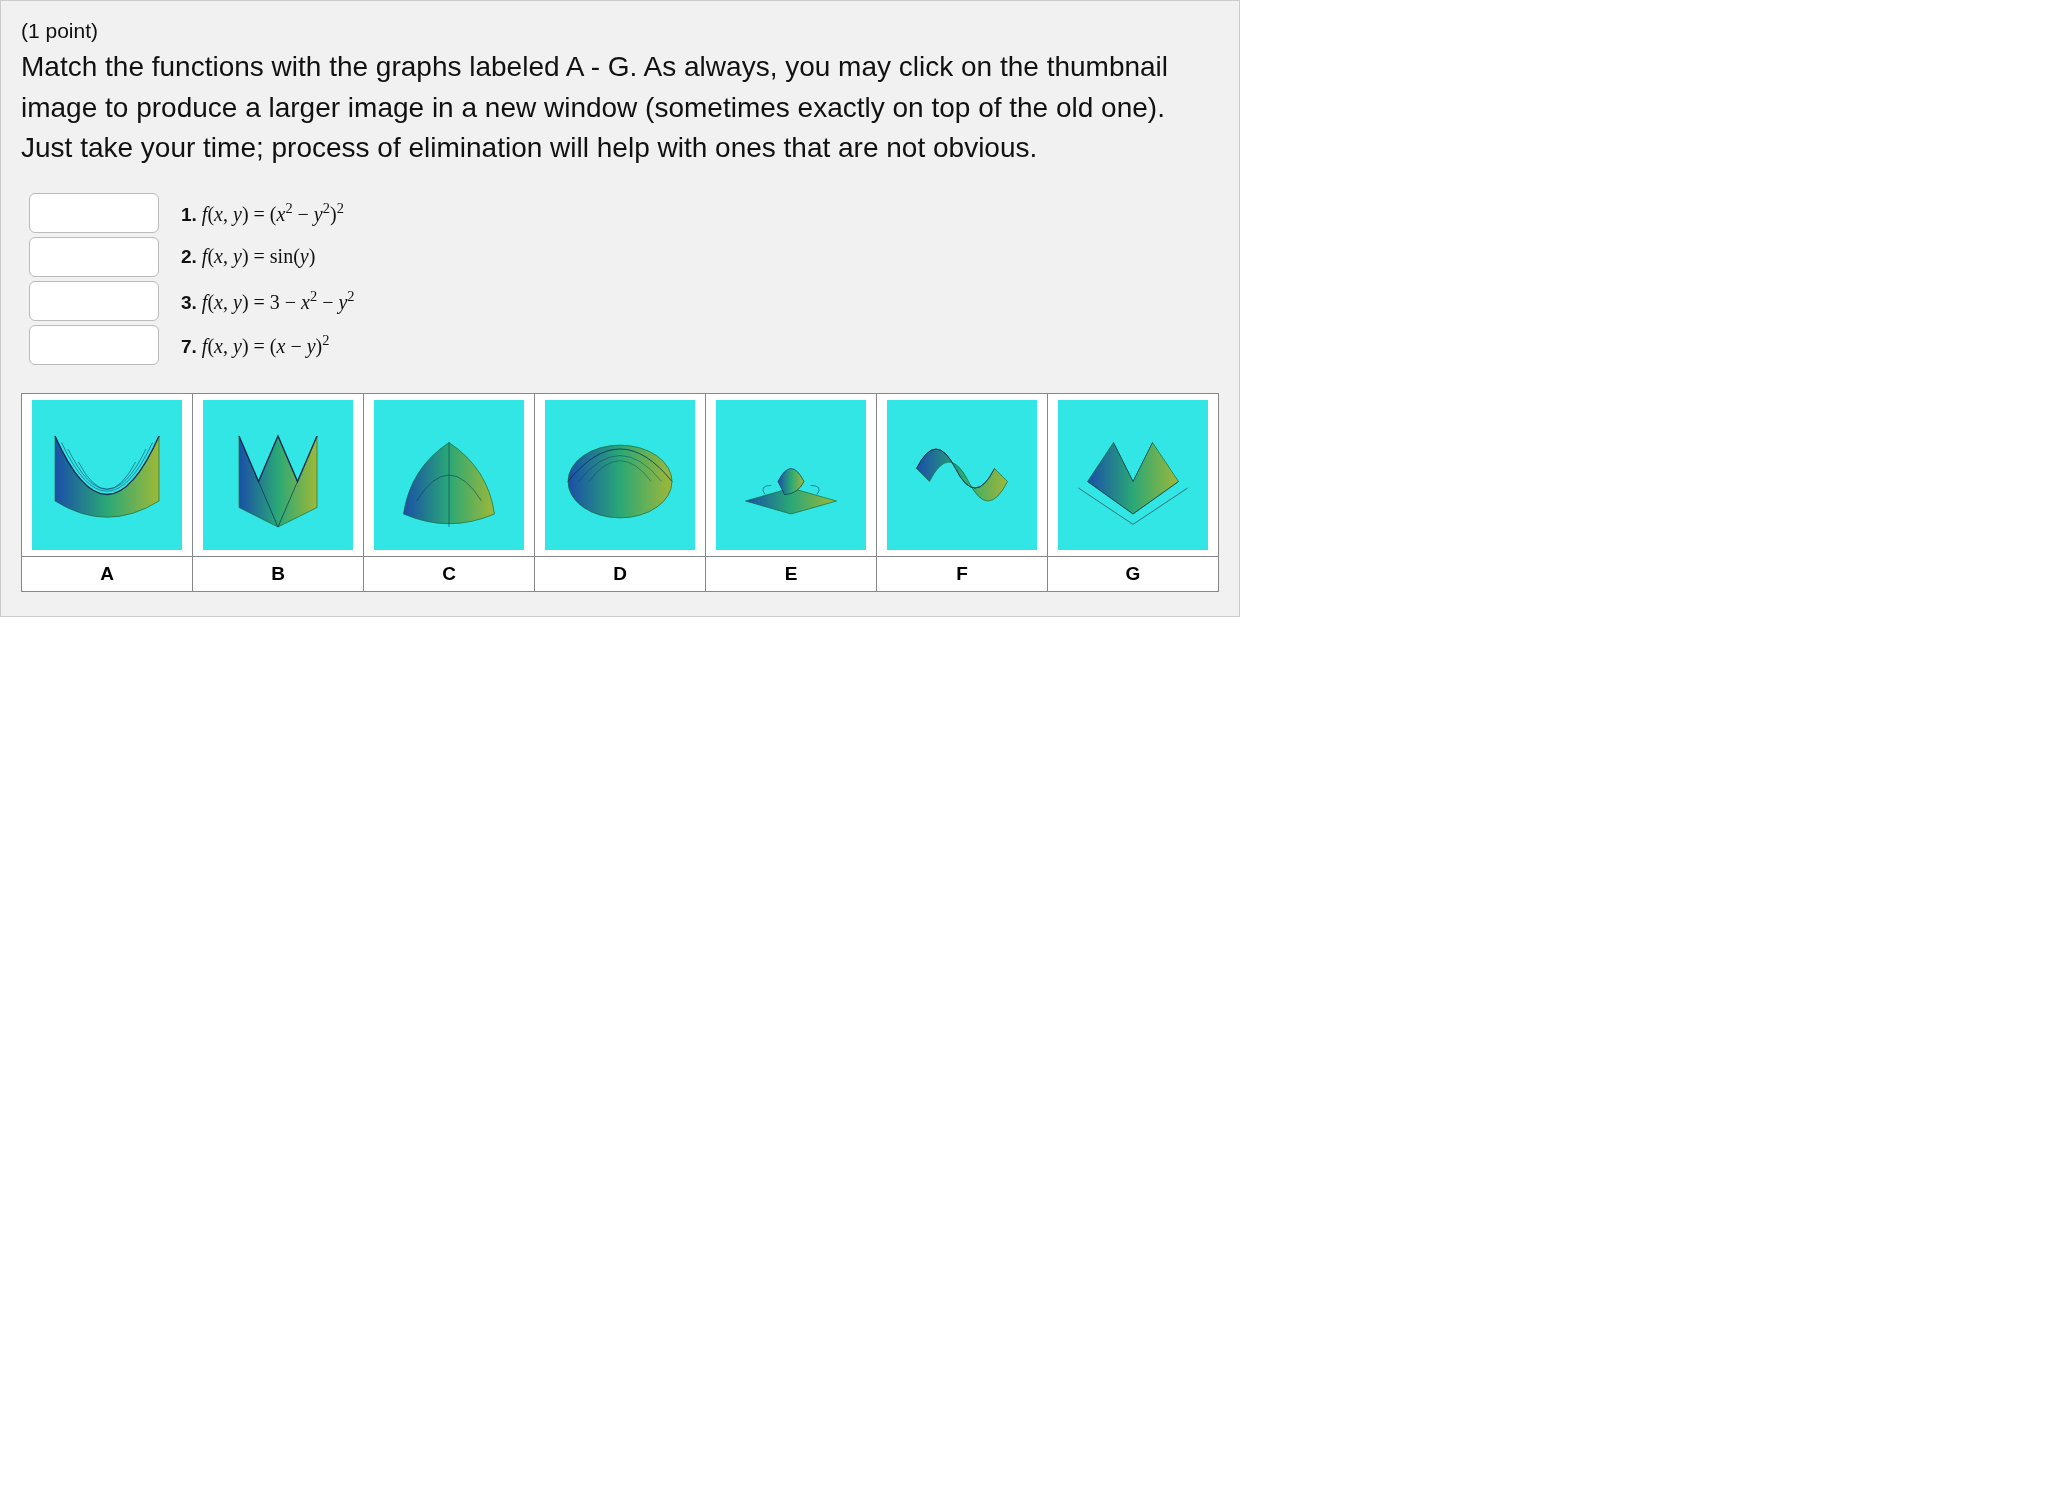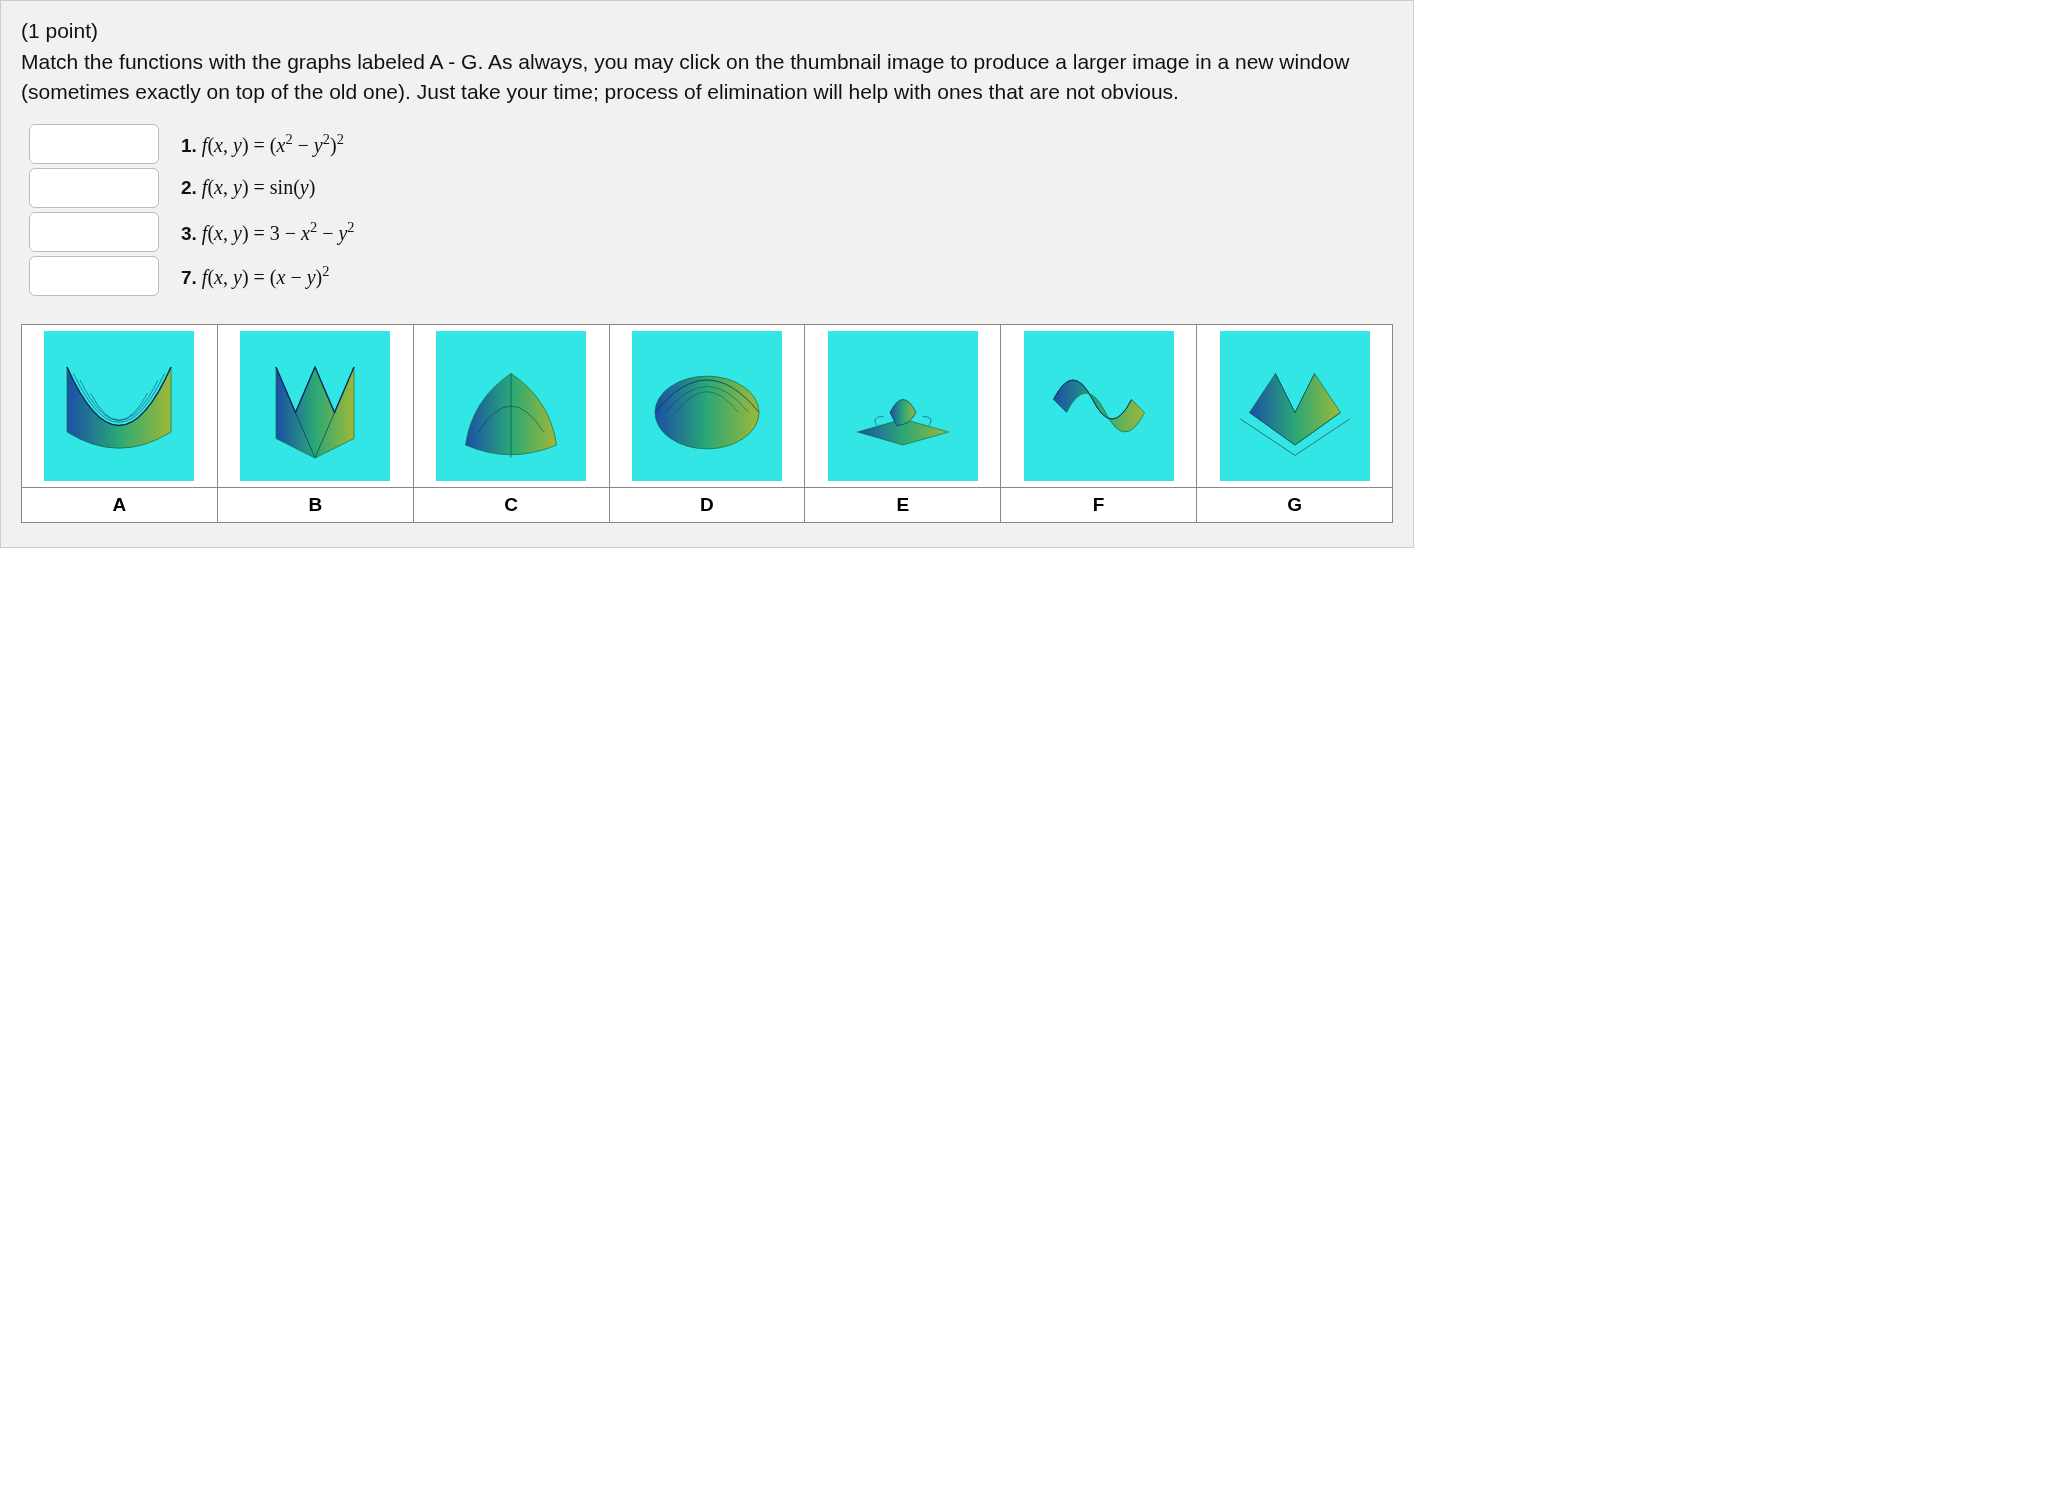--- a/index.html
+++ b/index.html
@@ -5,33 +5,33 @@
   body {
     margin: 0;
     padding: 0;
     font-family: Arial, Helvetica, sans-serif;
     background: #fff;
   }
   .container {
     border: 1px solid #ccc;
     background: #f1f1f1;
     padding: 18px 20px 24px 20px;
-    width: 1414px;
+    width: 1240px;
     box-sizing: border-box;
   }
   .points {
     font-size: 21px;
     color: #111;
     margin-bottom: 4px;
   }
   .prompt {
-    font-size: 21px;
+    font-size: 28px;
     color: #111;
     line-height: 1.45;
-    margin-bottom: 16px;
+    margin-bottom: 24px;
   }
   .questions {
     margin-left: 8px;
     margin-bottom: 28px;
   }
   .qrow {
     display: flex;
     align-items: center;
     margin-bottom: 4px;
   }

